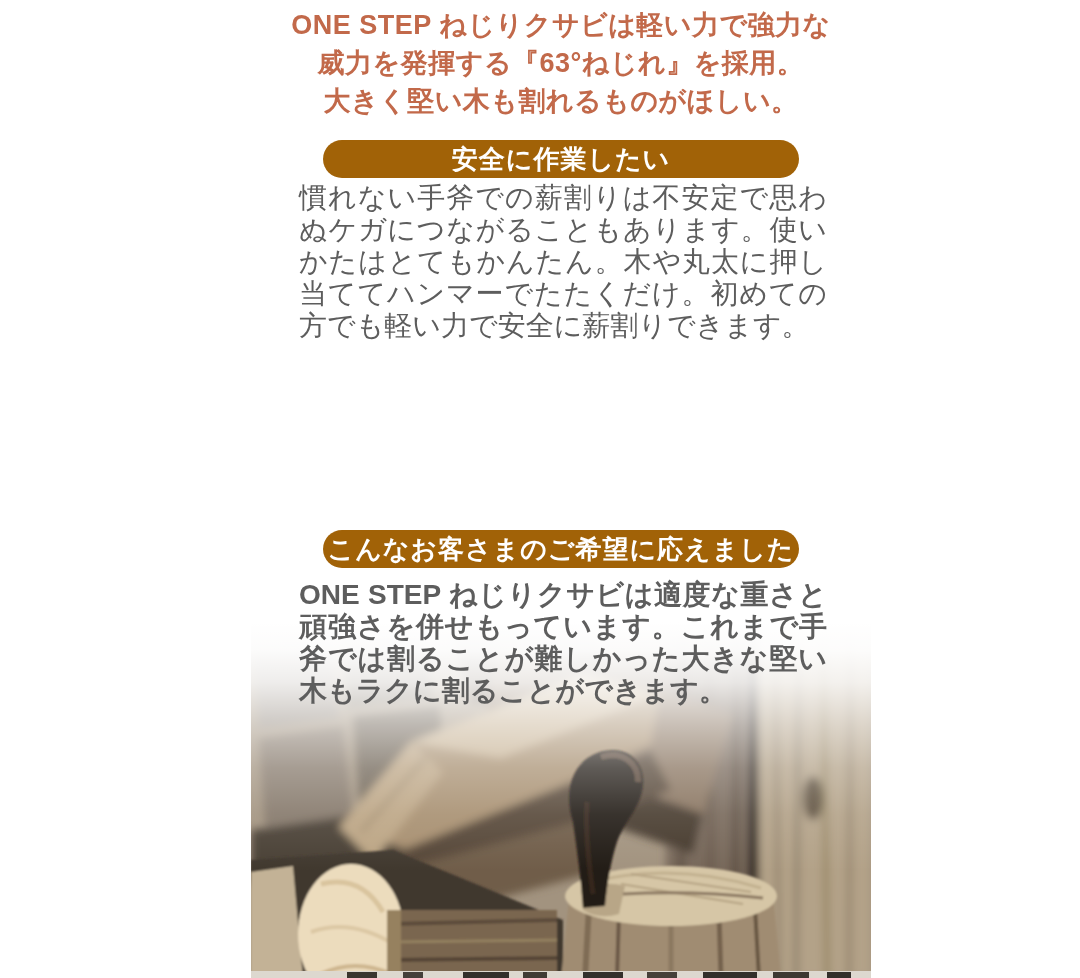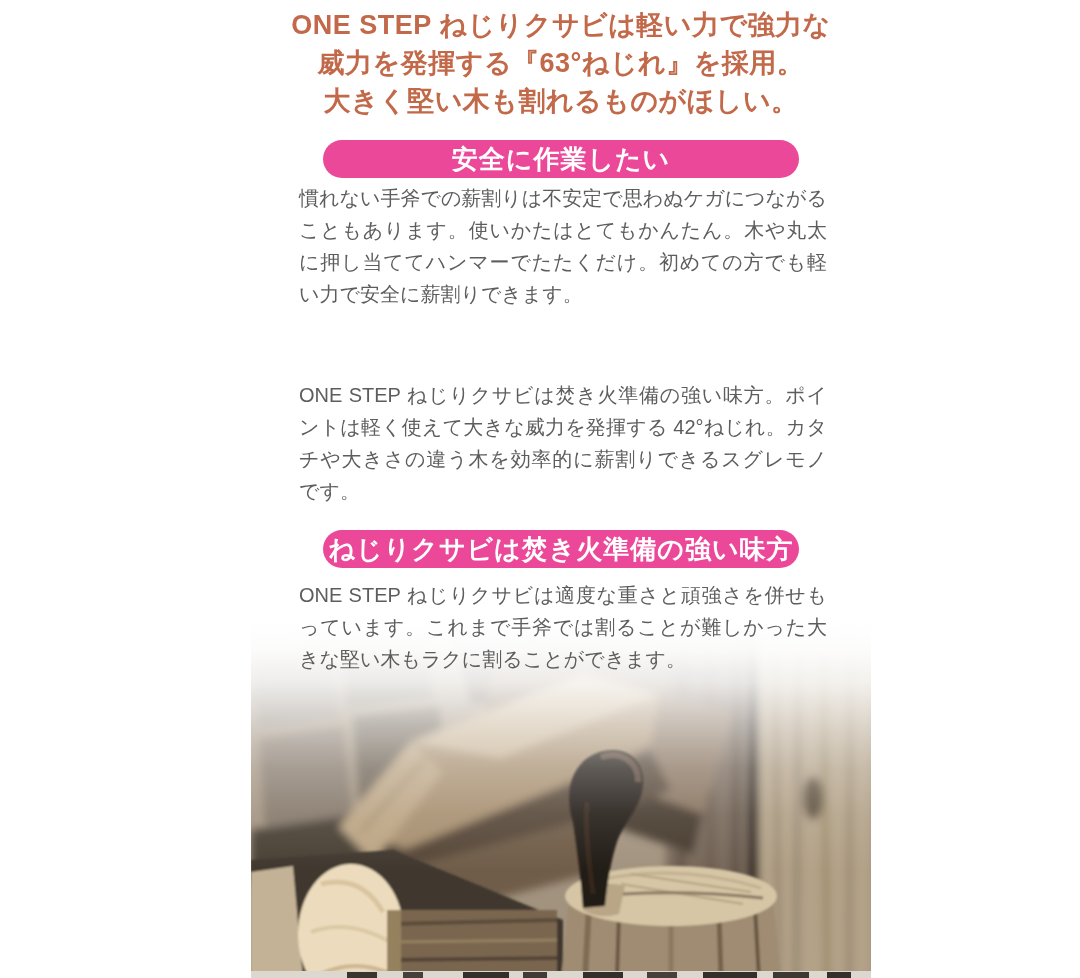--- a/index.html
+++ b/index.html
@@ -18,40 +18,40 @@
     text-align:center;
     color:#c2694a;
     font-size:27px;line-height:38px;font-weight:600;
     letter-spacing:0.5px;
     z-index:3;
   }
   .intro .line{display:block;}
 
   .banner{
     position:absolute;left:72px;width:476px;height:38px;
-    background:#ec4899;border-radius:19px;
+    background:#a16207;border-radius:19px;
     color:#ffffff;font-size:26px;font-weight:bold;
     text-align:center;line-height:38px;
     letter-spacing:1px;
     z-index:3;
   }
   .banner.b1{top:140px;}
   .banner.b2{top:333px;}
   .banner.b3{top:530px;}
 
   .body-text{
     position:absolute;left:48px;width:528px;
-    color:#5d5d5d;font-size:20px;line-height:32px;
+    color:#5d5d5d;font-size:28px;line-height:32px;
     font-weight:500;letter-spacing:0px;
     text-align:justify;
     margin:0;z-index:3;
   }
   .body-text.p1{top:182px;}
   .body-text.p2{top:379px;}
-  .body-text.p3{top:579px;}
+  .body-text.p3{top:579px;font-weight:bold;}
 
   .photo{
     position:absolute;top:622px;left:0;width:620px;height:356px;
     overflow:hidden;z-index:1;
   }
   .photo svg{display:block;}
   .photo .fade{
     position:absolute;inset:0;
     background:linear-gradient(180deg,
       #ffffff 0%,
@@ -72,23 +72,22 @@
 
     <div class="intro">
       <span class="line">ONE STEP ねじりクサビは軽い力で強力な</span>
       <span class="line">威力を発揮する『63°ねじれ』を採用。</span>
       <span class="line">大きく堅い木も割れるものがほしい。</span>
     </div>
 
     <div class="banner b1">安全に作業したい</div>
     <p class="body-text p1">慣れない手斧での薪割りは不安定で思わぬケガにつながることもあります。使いかたはとてもかんたん。木や丸太に押し当ててハンマーでたたくだけ。初めての方でも軽い力で安全に薪割りできます。</p>
 
-    <p class="body-text p2">ONE STEP ねじりクサビは焚き火準備の強い味方。ポイントは軽く使えて大きな威力を発揮する 42°ねじれ。カタチや大きさの違う木を効率的に薪割りできるスグレモノです。</p>
 
-    <div class="banner b3">ねじりクサビは焚き火準備の強い味方</div>
+    <div class="banner b3">こんなお客さまのご希望に応えました</div>
     <p class="body-text p3">ONE STEP ねじりクサビは適度な重さと頑強さを併せもっています。これまで手斧では割ることが難しかった大きな堅い木もラクに割ることができます。</p>
 
     <div class="photo">
       <svg width="620" height="356" viewBox="0 0 620 356" xmlns="http://www.w3.org/2000/svg" aria-hidden="true">
         <defs>
           <filter id="blurBg" x="-10%" y="-10%" width="120%" height="120%">
               <feGaussianBlur stdDeviation="4"></feGaussianBlur>
             </filter>
           <filter id="blurFg" x="-10%" y="-10%" width="120%" height="120%">
               <feGaussianBlur stdDeviation="1.2"></feGaussianBlur>

